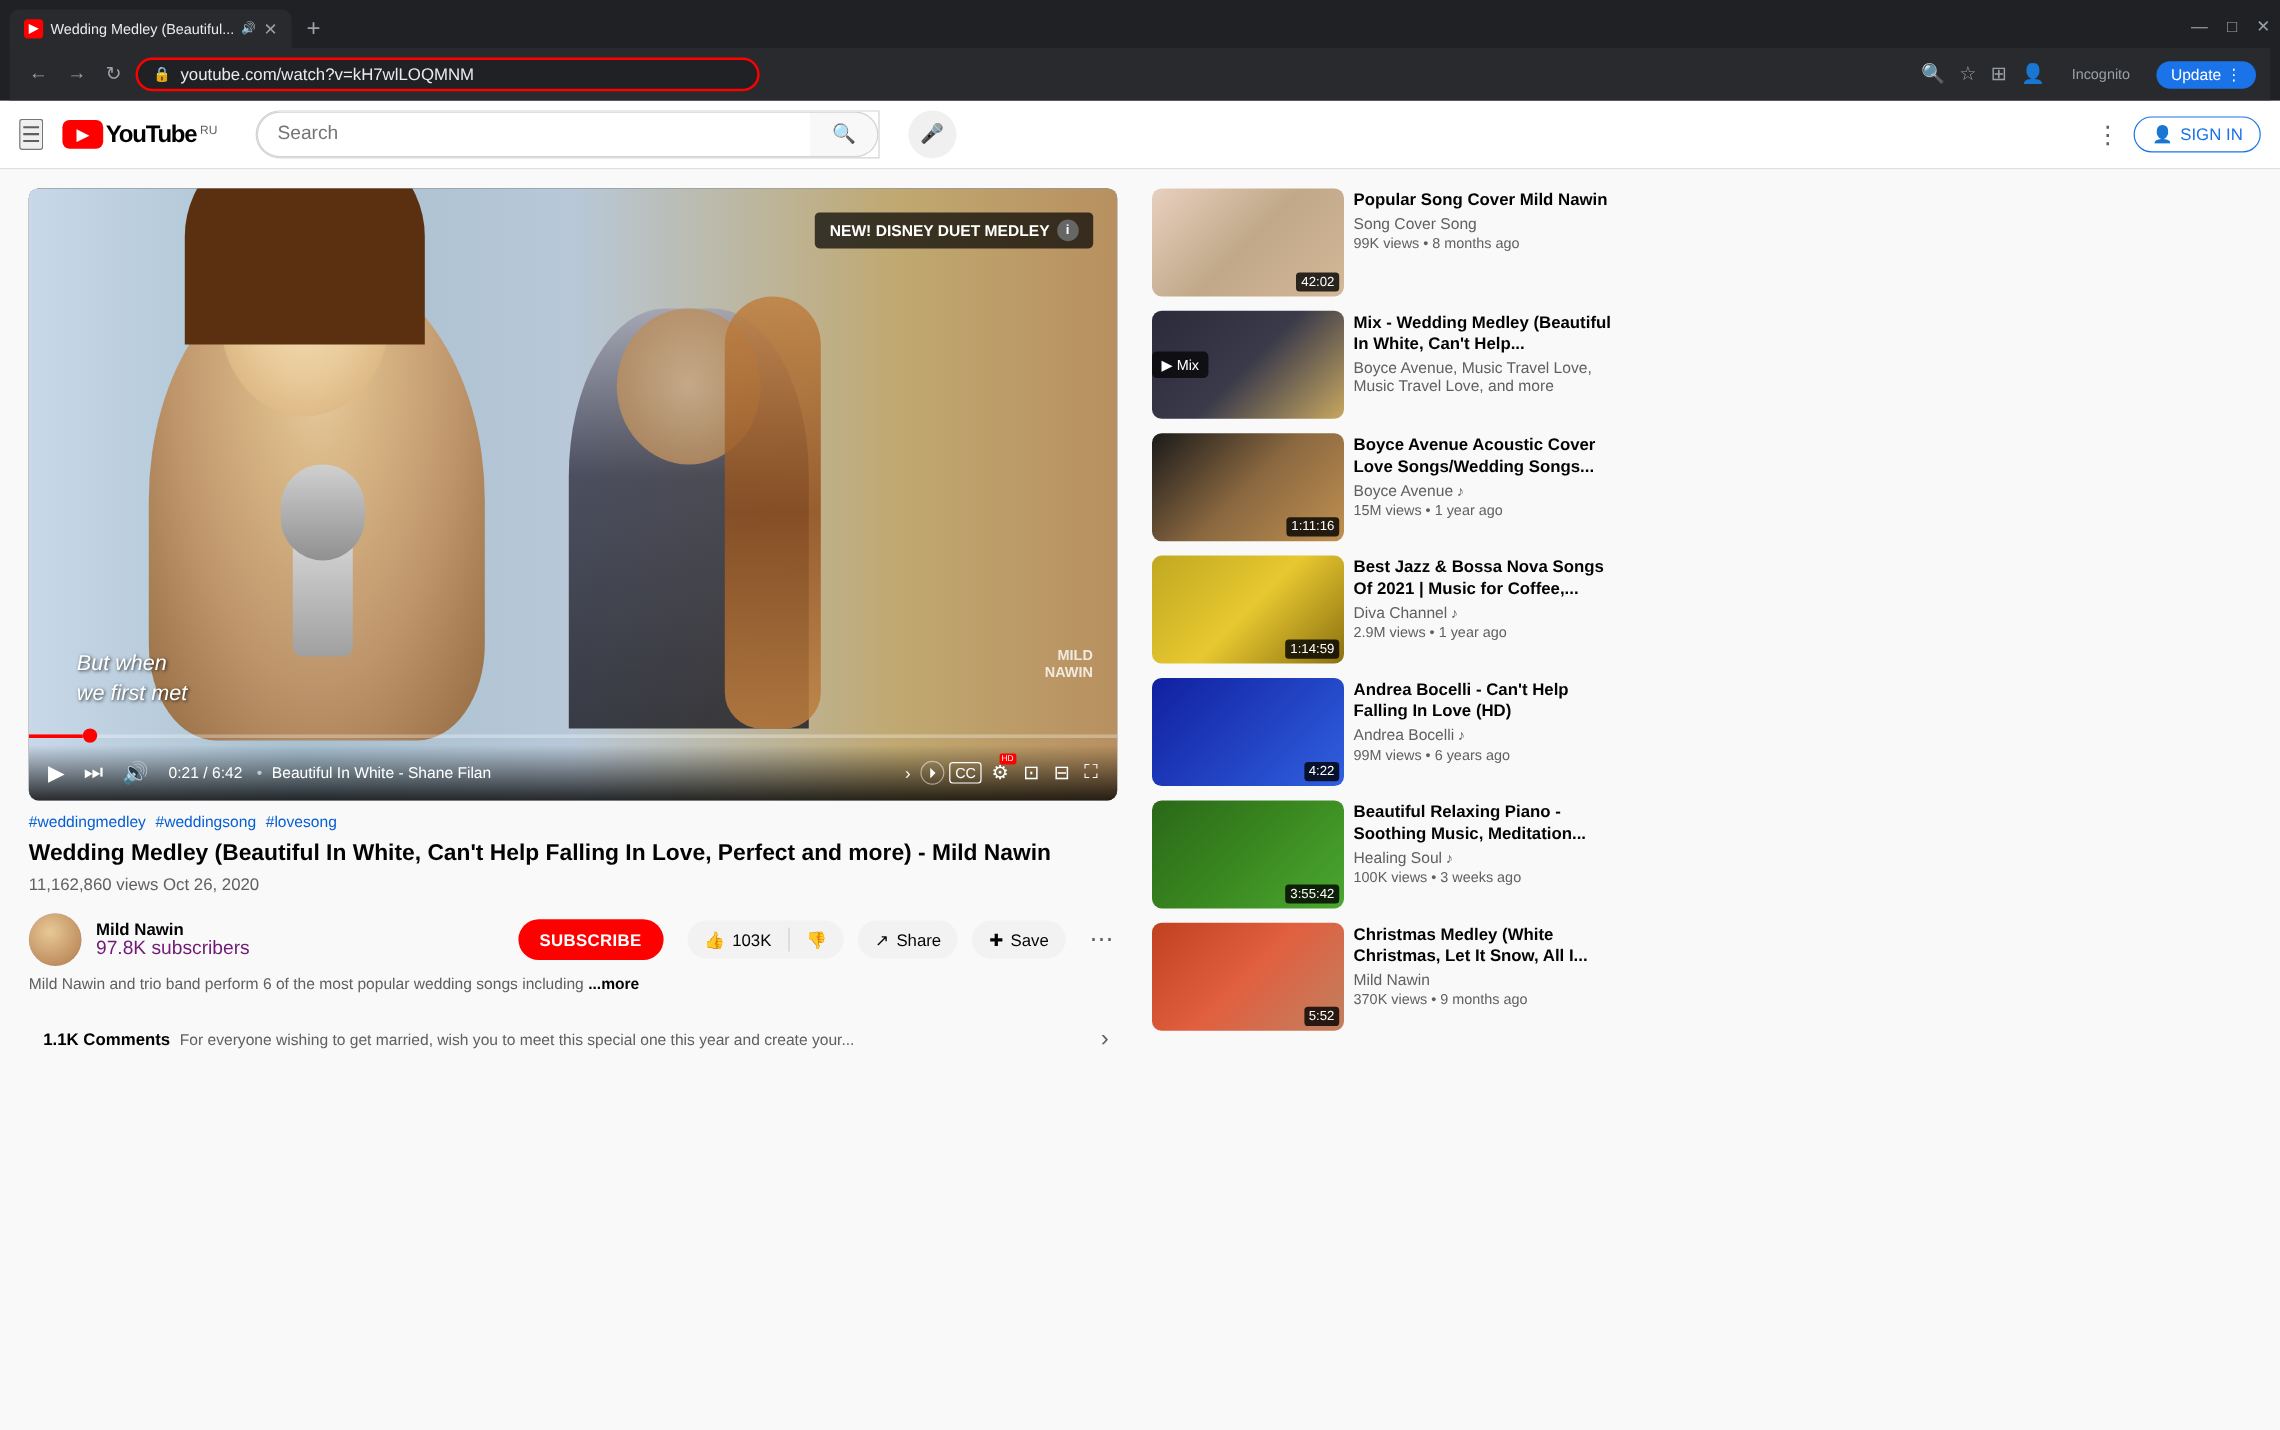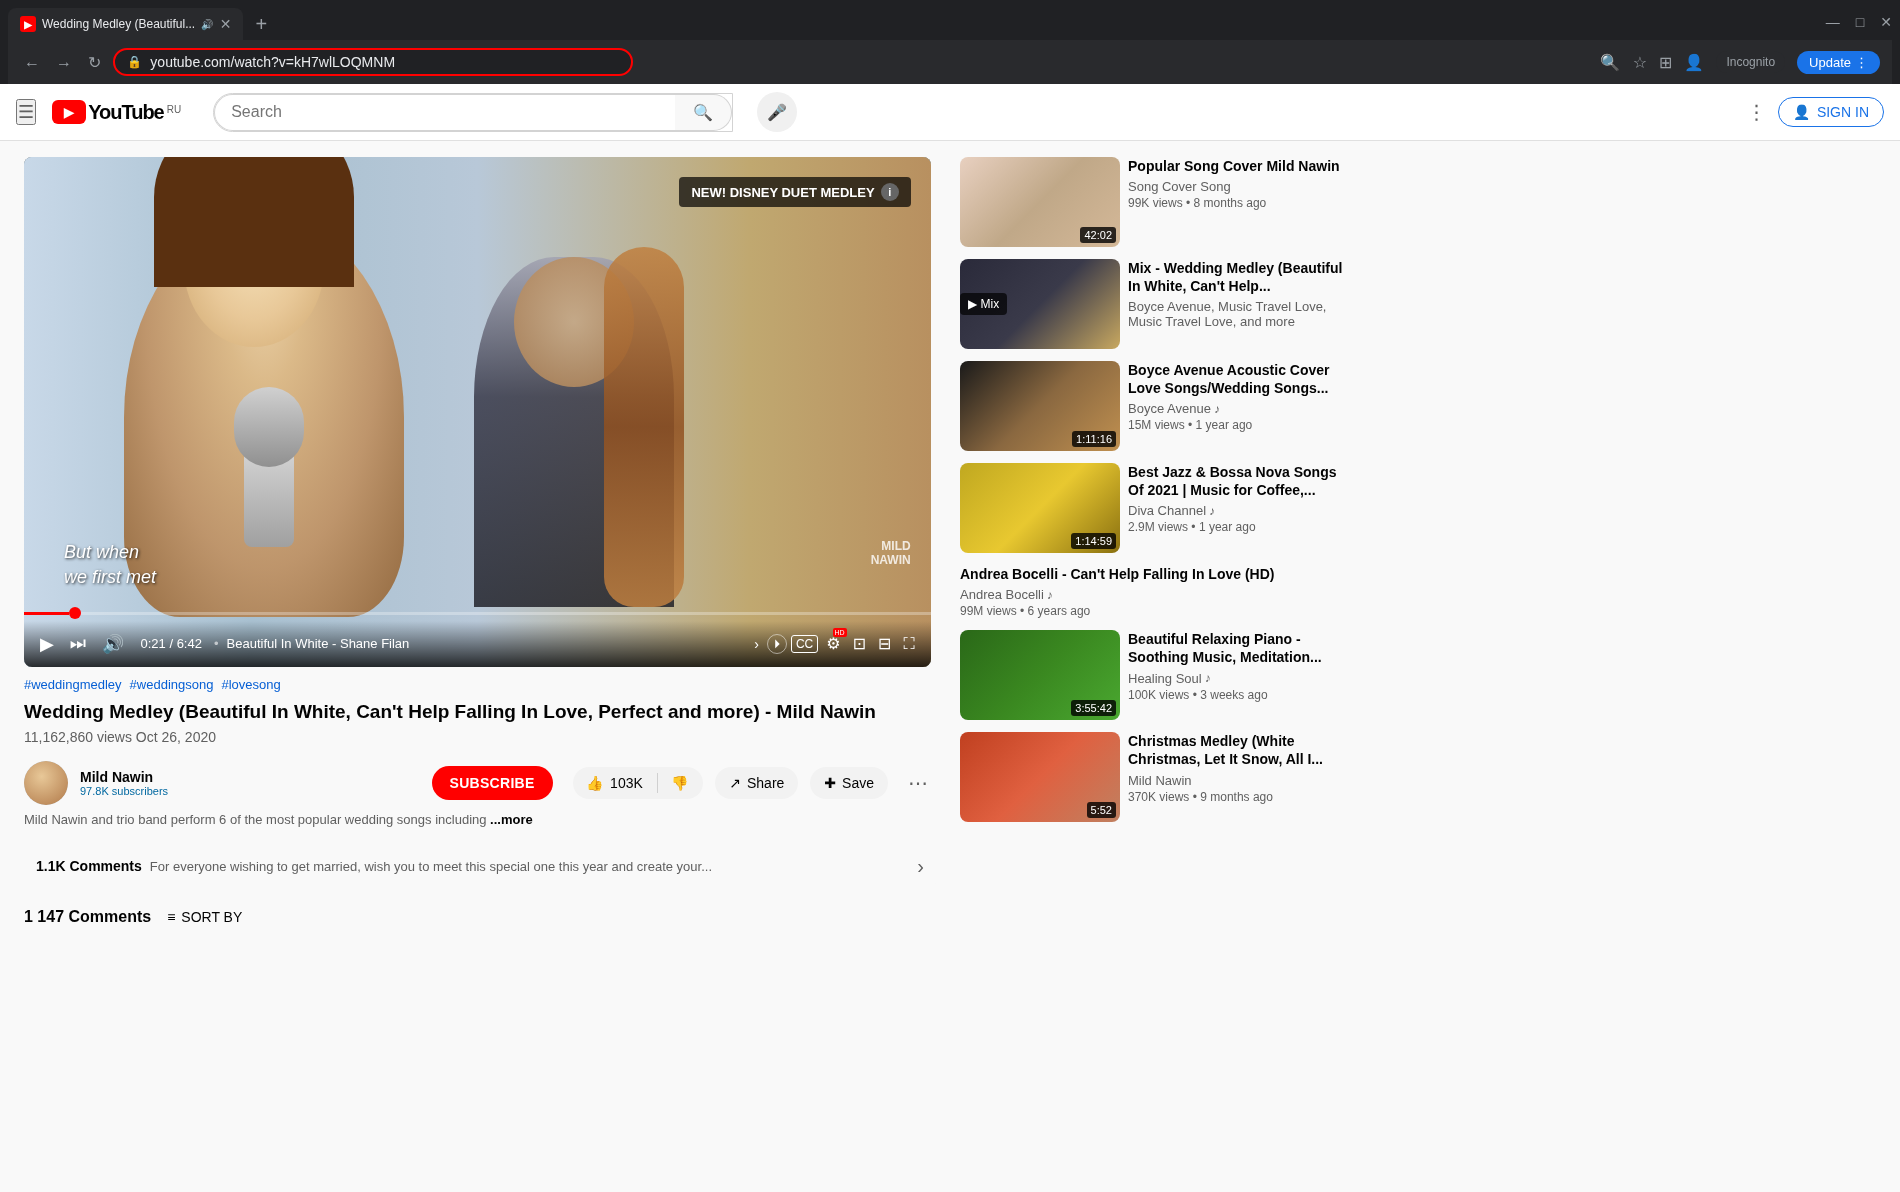--- a/index.html
+++ b/index.html
@@ -339,21 +339,21 @@
       display: flex; align-items: center; justify-content: center;
       overflow: hidden;
     }
     .channel-avatar-inner {
       width: 100%; height: 100%;
       background: radial-gradient(circle at 40% 35%, #e8c898, #b07848);
       border-radius: 50%;
     }
     .channel-info { flex: 1; min-width: 100px; }
     .channel-name { font-size: 14px; font-weight: 600; color: #030303; }
-    .channel-subs { font-size: 11px; color: #0369a1; }
+    .channel-subs { font-size: 16px; color: #701a75; }
     .subscribe-btn {
       background: #ff0000;
       color: white;
       border: none;
       border-radius: 18px;
       padding: 9px 18px;
       font-size: 14px;
       font-weight: 600;
       cursor: pointer;
       letter-spacing: 0.3px;
@@ -622,27 +622,20 @@
 
     <div style="display:flex;align-items:center;margin-top:16px;background:#f9f9f9;border-radius:8px;padding:10px 12px;cursor:pointer;">
       <span style="font-size:14px;font-weight:600;margin-right:8px;">
         <span>1.1K</span>
         <span> Comments</span>
       </span>
       <span style="font-size:13px;color:#606060;flex:1;">For everyone wishing to get married, wish you to meet this special one this year and create your...</span>
       <span style="color:#606060;font-size:20px;">›</span>
     </div>
 
-    <div class="comments-header">
-      <span class="comments-count-label">1 147 Comments</span>
-      <button class="sort-btn">
-        <span>≡</span>
-        <span>SORT BY</span>
-      </button>
-    </div>
   </div>
 
   <div class="yt-sidebar">
 
     <div id="sidebar-videos">
         <div class="sidebar-video-item">
     <div class="sidebar-thumb thumb-1">
 
       <span class="thumb-duration">42:02</span>
     </div>
@@ -681,20 +674,24 @@
 
       <span class="thumb-duration">1:14:59</span>
     </div>
     <div class="sidebar-info">
       <div class="sidebar-video-title">Best Jazz &amp; Bossa Nova Songs Of 2021 | Music for Coffee,...</div>
       <div class="sidebar-channel">Diva Channel <span class="music-note">♪</span></div>
       <div class="sidebar-meta">2.9M views • 1 year ago</div>
     </div>
   </div>
         <div class="sidebar-video-item">
+    <div class="sidebar-thumb thumb-5">
+
+      <span class="thumb-duration">4:22</span>
+    </div>
     <div class="sidebar-info">
       <div class="sidebar-video-title">Andrea Bocelli - Can't Help Falling In Love (HD)</div>
       <div class="sidebar-channel">Andrea Bocelli <span class="music-note">♪</span></div>
       <div class="sidebar-meta">99M views • 6 years ago</div>
     </div>
   </div>
         <div class="sidebar-video-item">
     <div class="sidebar-thumb thumb-6">
 
       <span class="thumb-duration">3:55:42</span>

